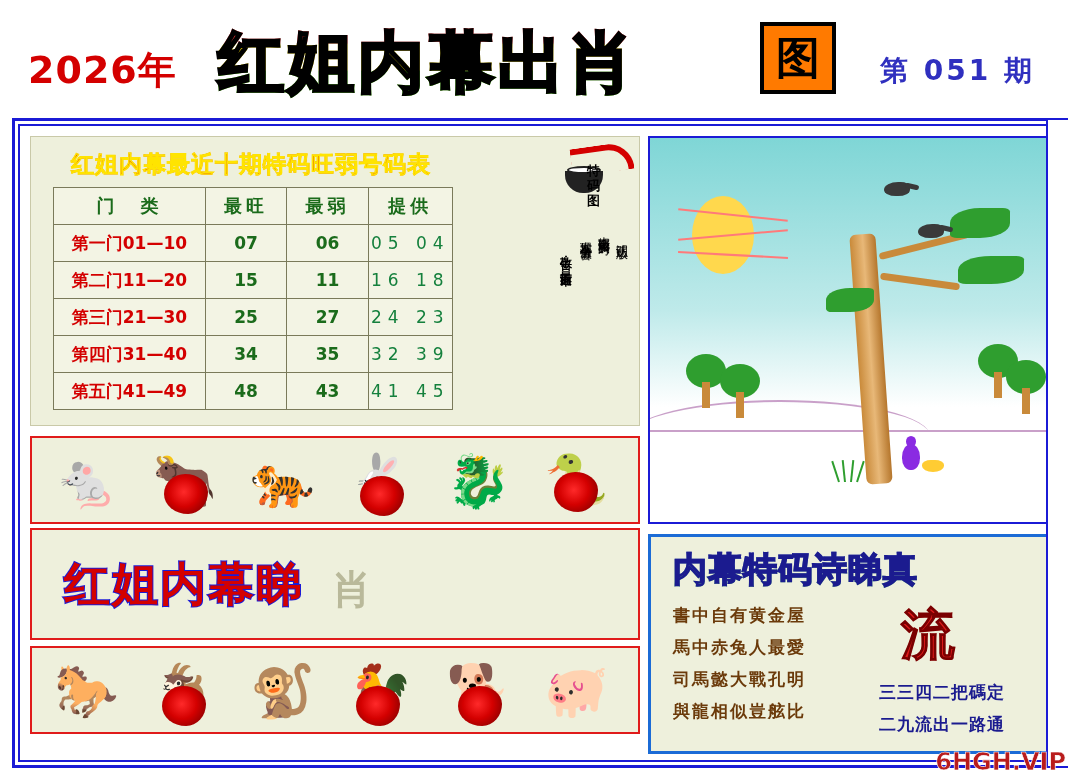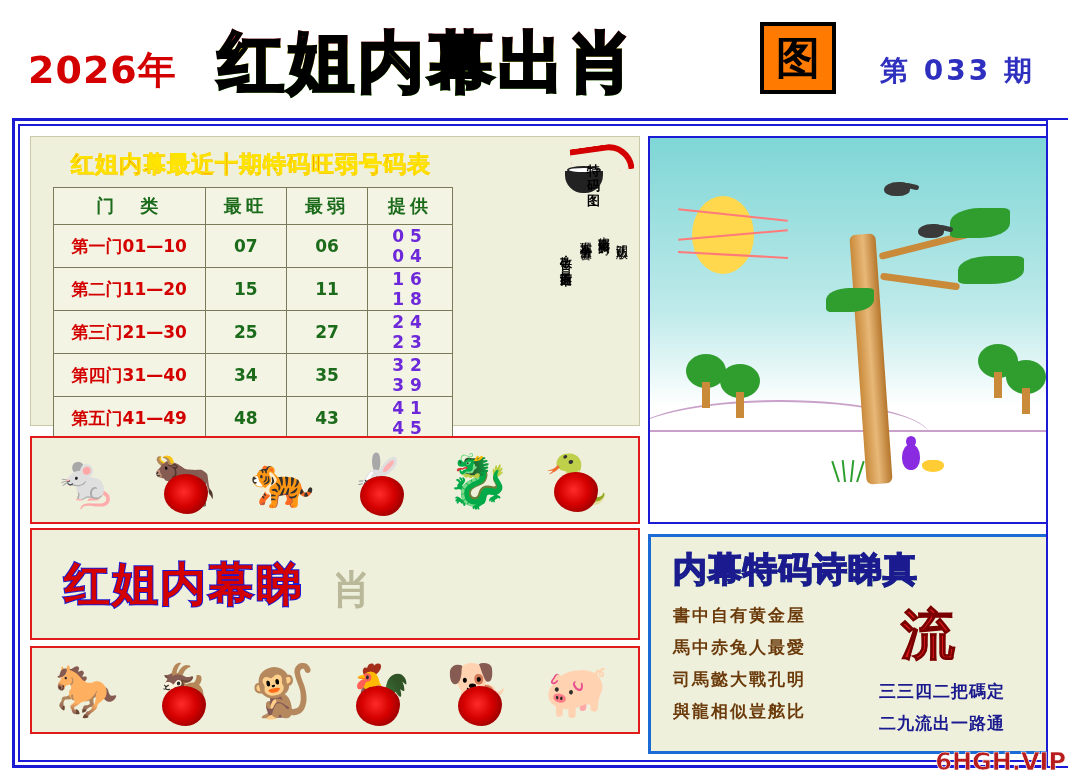--- a/index.html
+++ b/index.html
@@ -87,21 +87,21 @@
   table.main-tbl th,table.main-tbl td{
     border:1px solid #7a7a5a;
     height:34px;text-align:center;
     font-size:17px;font-family:"DejaVu Sans",sans-serif;
   }
   table.main-tbl th{
     color:#1b6b1b;font-weight:bold;font-size:18px;letter-spacing:4px;
   }
   table.main-tbl td.cat{color:#d40000;font-weight:bold;font-size:17px;}
   table.main-tbl td.num{color:#1b6b1b;font-weight:bold;}
-  table.main-tbl td.prov{color:#6d28d9;font-weight:bold;letter-spacing:6px;}
+  table.main-tbl td.prov{color:#15803d;font-weight:normal;letter-spacing:6px;}
 
   .ink-icon{
     position:absolute;left:530px;top:8px;width:70px;height:60px;
   }
   .ink-icon .brush{
     position:absolute;left:10px;top:0px;width:56px;height:22px;
     border-top:6px solid #d40000;border-right:6px solid #d40000;
     border-top-right-radius:26px;
     transform:rotate(-8deg);
   }
@@ -257,21 +257,21 @@
     position:absolute;left:250px;top:62px;
     font-size:54px;font-weight:bold;color:#e01b1b;
     font-family:"DejaVu Sans",sans-serif;
     -webkit-text-stroke:1px #7a0000;
   }
   .flow-lines{
     position:absolute;left:228px;top:140px;width:175px;
   }
   .flow-lines div{
     font-size:17px;color:#1b1b8f;font-weight:bold;line-height:32px;
-    font-family:Liberation Mono, monospace;letter-spacing:1px;
+    font-family:Liberation Serif, serif;letter-spacing:1px;
   }
   .watermark{
     position:absolute;right:14px;bottom:4px;
     font-size:24px;font-weight:bold;color:#b91c1c;
     font-family:"DejaVu Sans",sans-serif;
     -webkit-text-stroke:0.6px #fff;
   }
   .side-strip{
     position:absolute;left:1046px;top:120px;width:20px;height:646px;
     background:#fff;border-left:2px solid #1b1bd6;
@@ -286,21 +286,21 @@
     <div class="year">2026年</div>
 
     <div class="title-main">
       <div class="t t-shadow">红姐内幕出肖</div>
       <div class="t t-main">红姐内幕出肖</div>
     </div>
     <div class="title-box">
       <span>图</span>
     </div>
 
-    <div class="issue">第 033 期</div>
+    <div class="issue">第 051 期</div>
   </div>
 
   <div class="frame">
     <div class="frame-inner">
 
       <div class="left-col">
 
         <div class="tbl-wrap">
           <div class="tbl-title">红姐内幕最近十期特码旺弱号码表</div>
 

